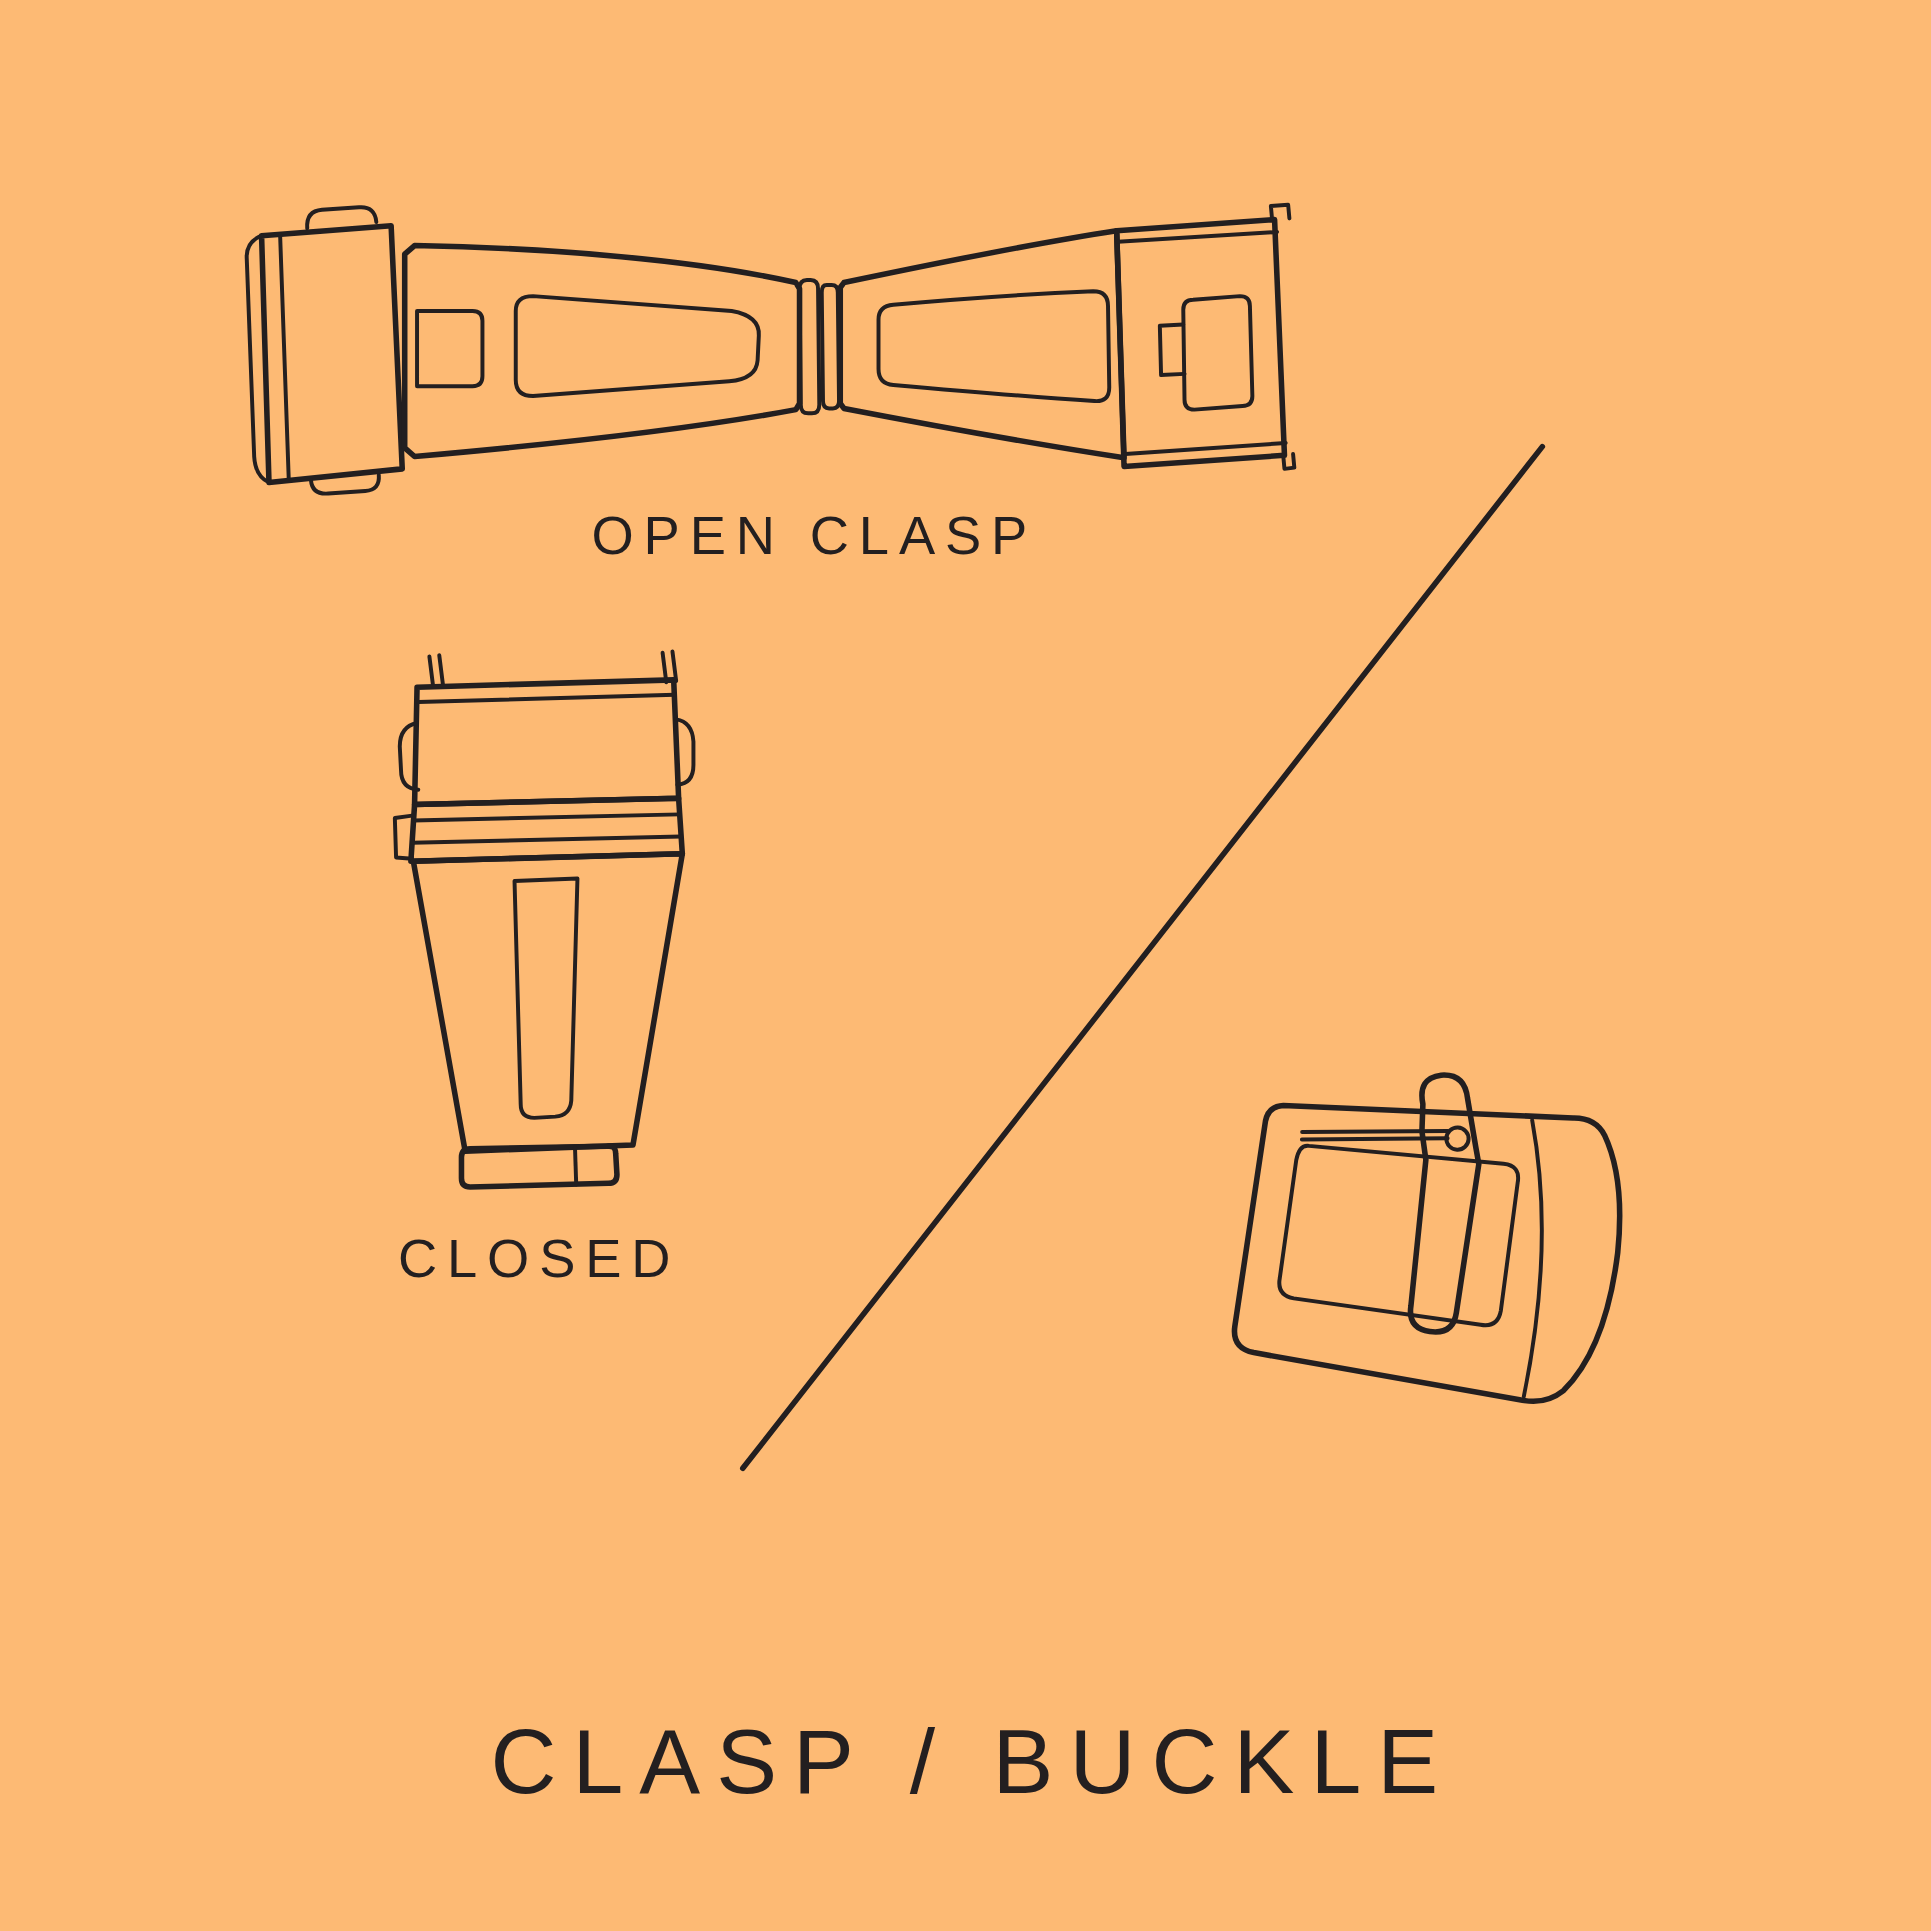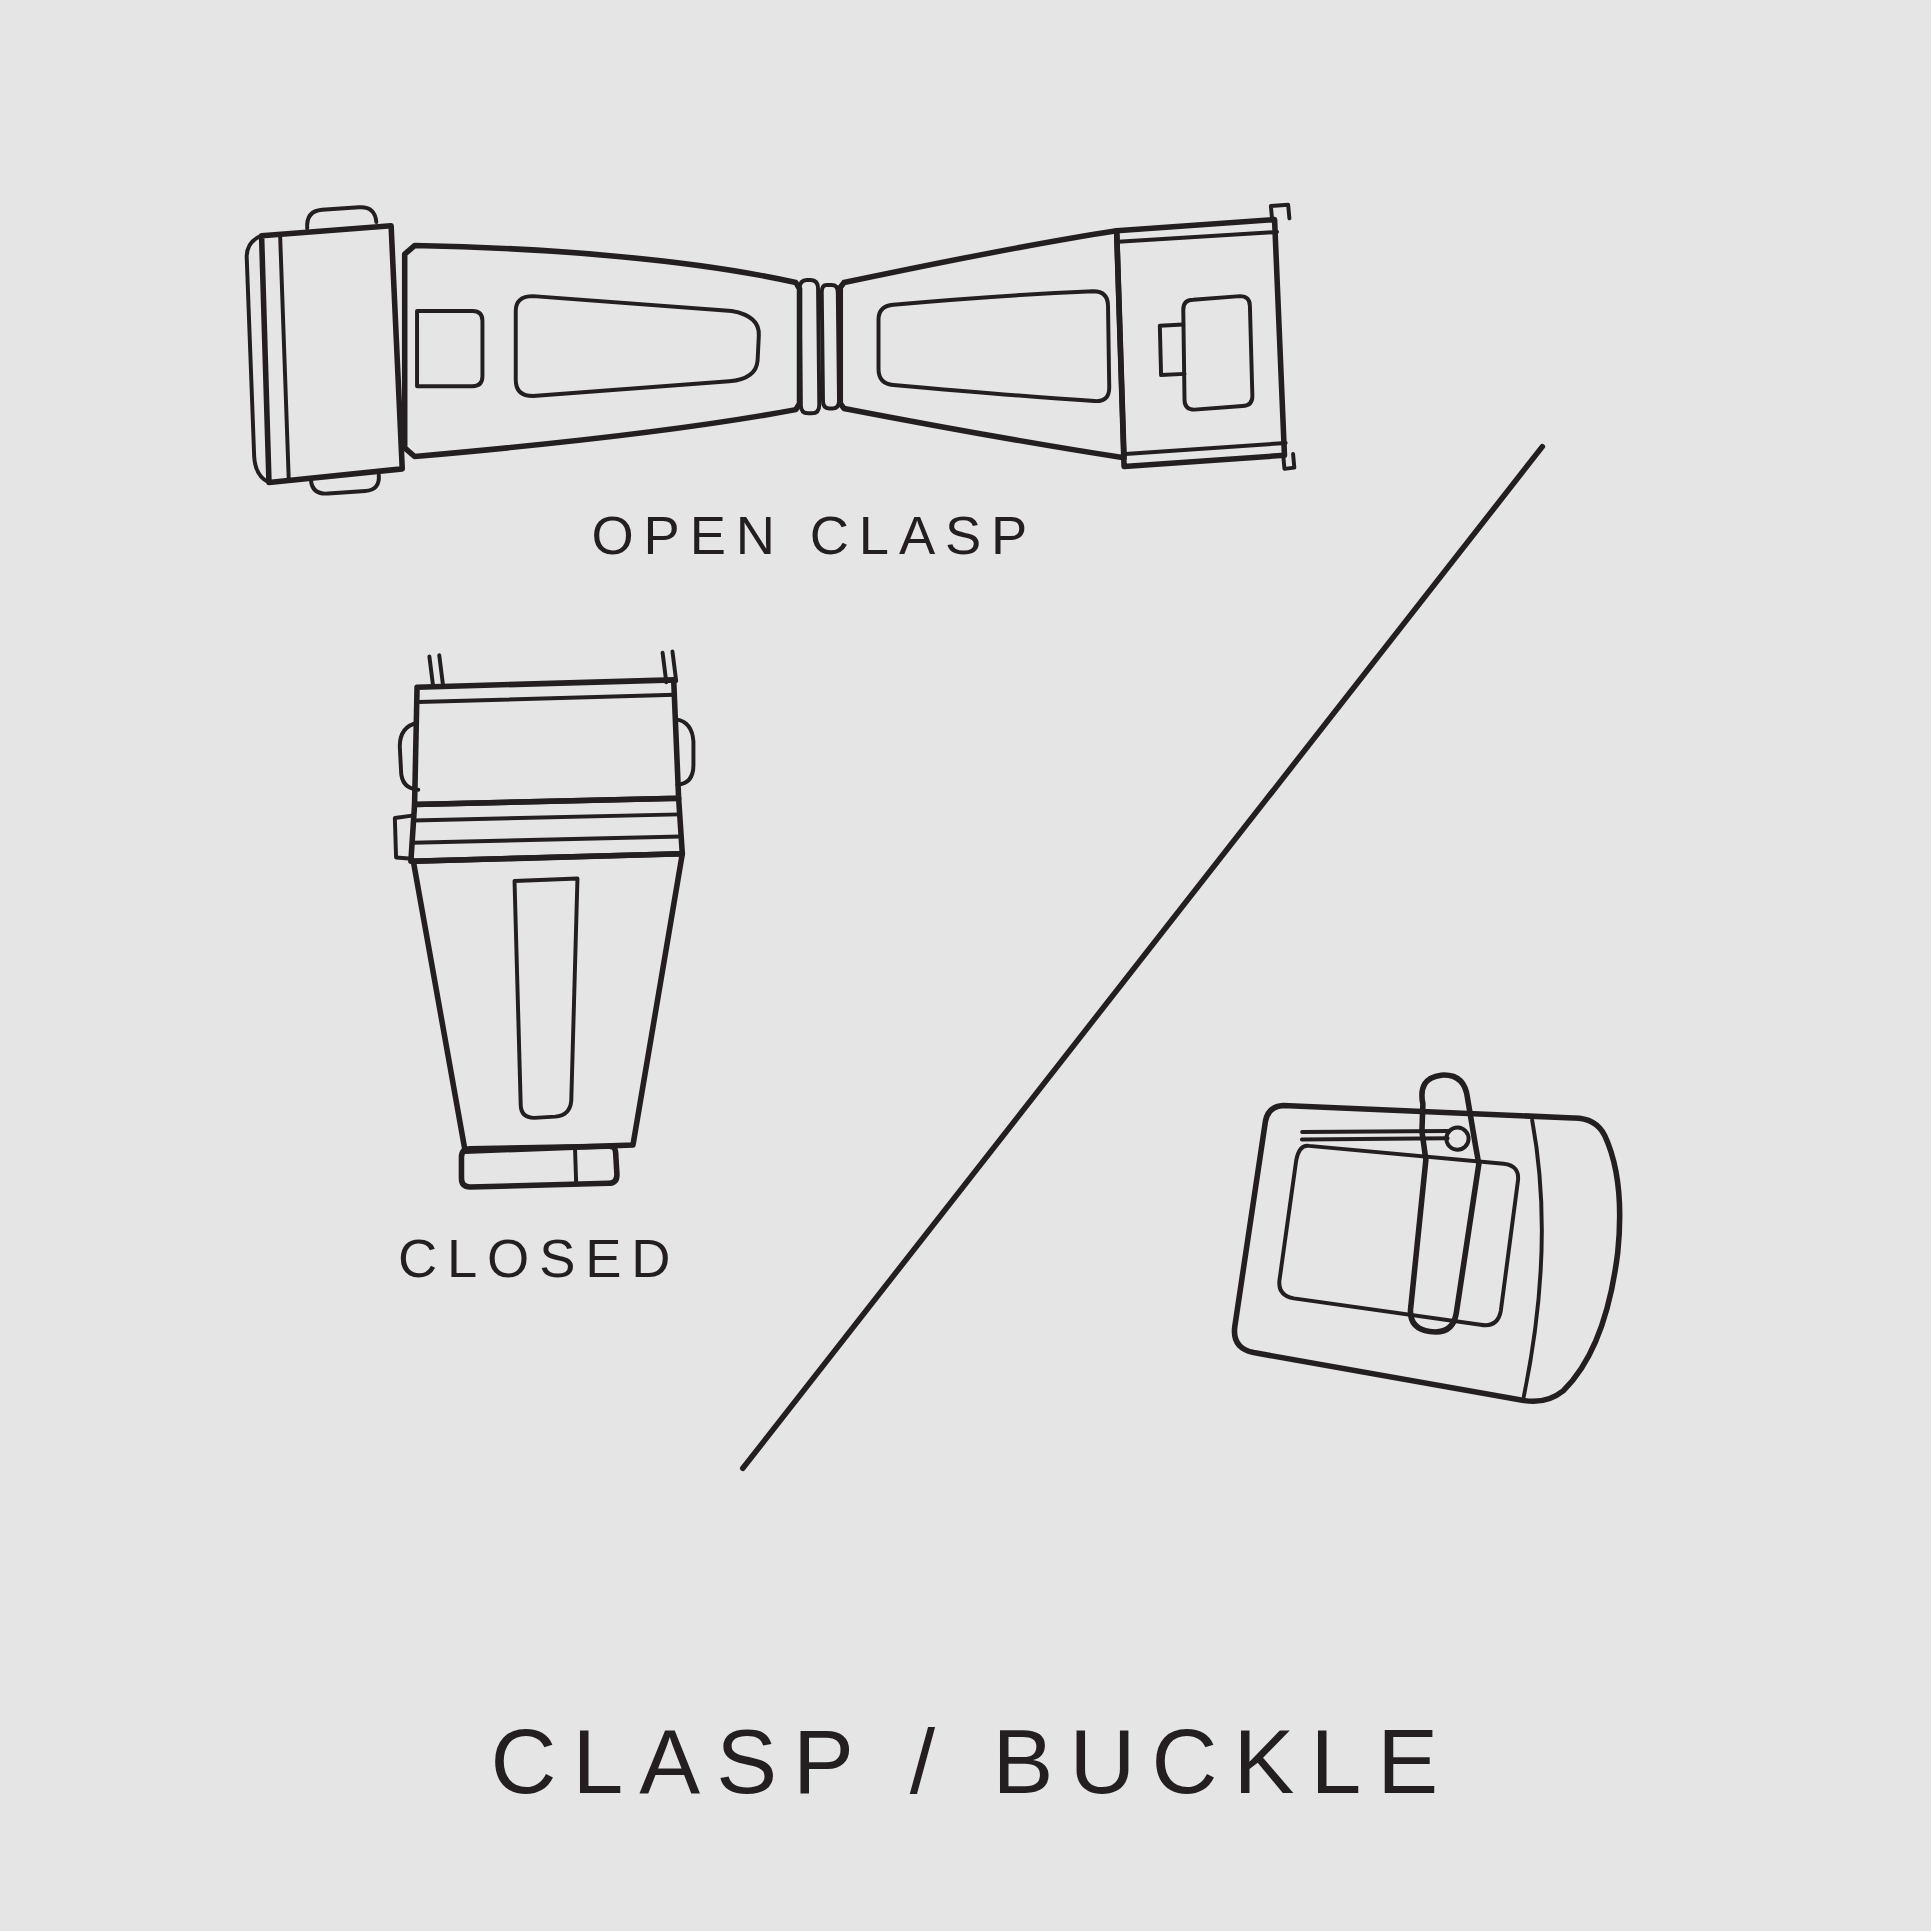--- a/index.html
+++ b/index.html
@@ -4,21 +4,21 @@
 <style>
   html, body {
     margin: 0;
     padding: 0;
     background: #ffffff;
   }
   .canvas {
     position: relative;
     width: 1931px;
     height: 1931px;
-    background: #e5e5e5;
+    background: #fdba74;
     overflow: hidden;
   }
   svg {
     display: block;
     width: 1931px;
     height: 1931px;
   }
   .line-art {
     fill: none;
     stroke: #231f20;

